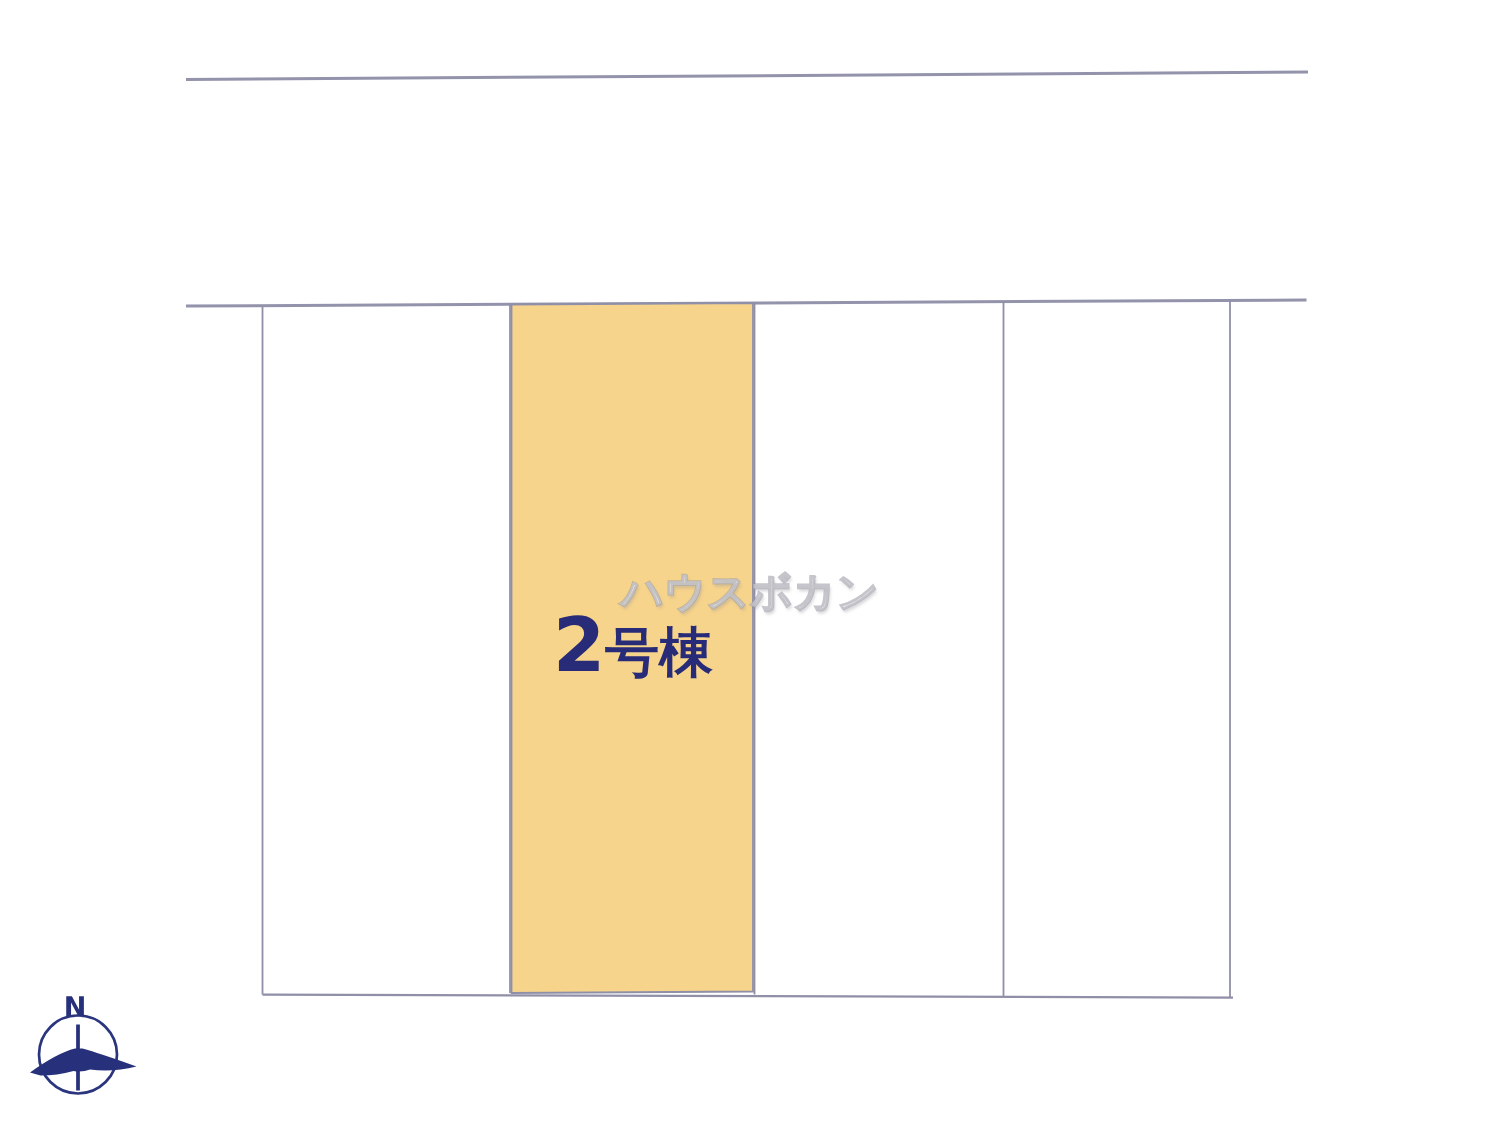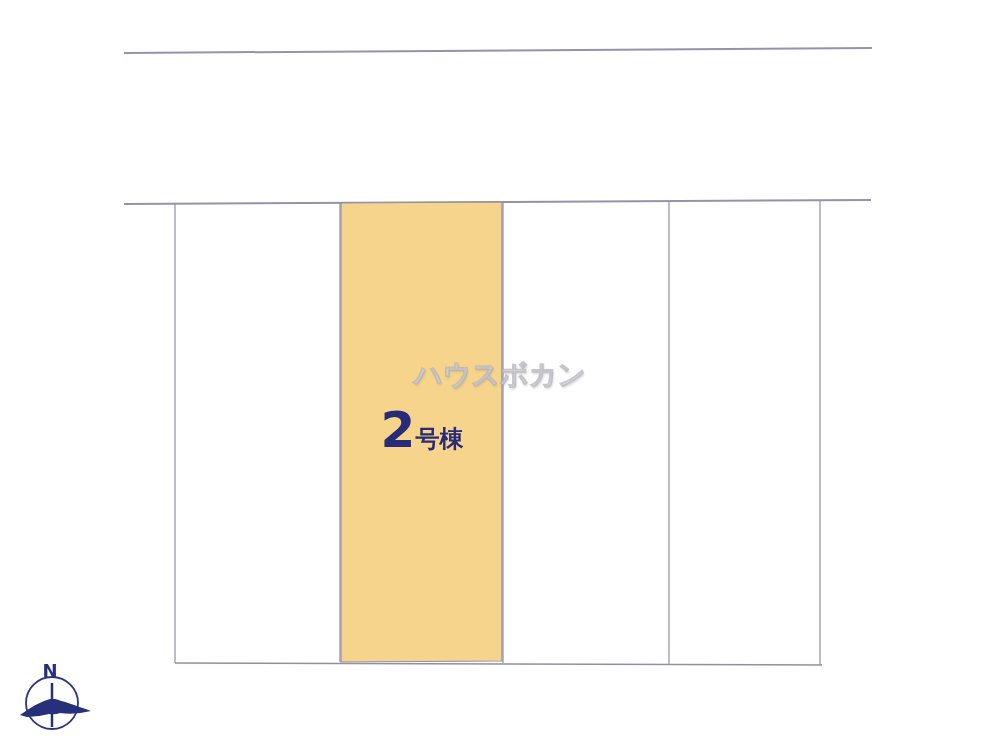--- a/index.html
+++ b/index.html
@@ -17,21 +17,21 @@
   }
   .stage svg.plan {
     position: absolute;
     left: 0;
     top: 0;
   }
   
   .watermark {
     position: absolute;
     left: 410px;
-    top: 358px;
+    top: 378px;
     width: 180px;
     height: 34px;
     display: flex;
     align-items: center;
     justify-content: center;
     font-size: 28px;
     font-weight: bold;
     letter-spacing: 0px;
     color: rgba(255, 255, 255, 0.82);
     -webkit-text-stroke: 1px rgba(150, 150, 160, 0.55);
@@ -53,21 +53,21 @@
     color: #282b77;
     z-index: 2;
     white-space: nowrap;
   }
   .plot-label .num {
     font-size: 50px;
     font-weight: bold;
     line-height: 1;
   }
   .plot-label .suffix {
-    font-size: 24px;
+    font-size: 36px;
     font-weight: bold;
     line-height: 1;
   }
 </style>
 </head>
 <body>
 
 <div class="stage">
 
   <svg class="plan" width="1000" height="750" viewBox="0 0 1000 750">

